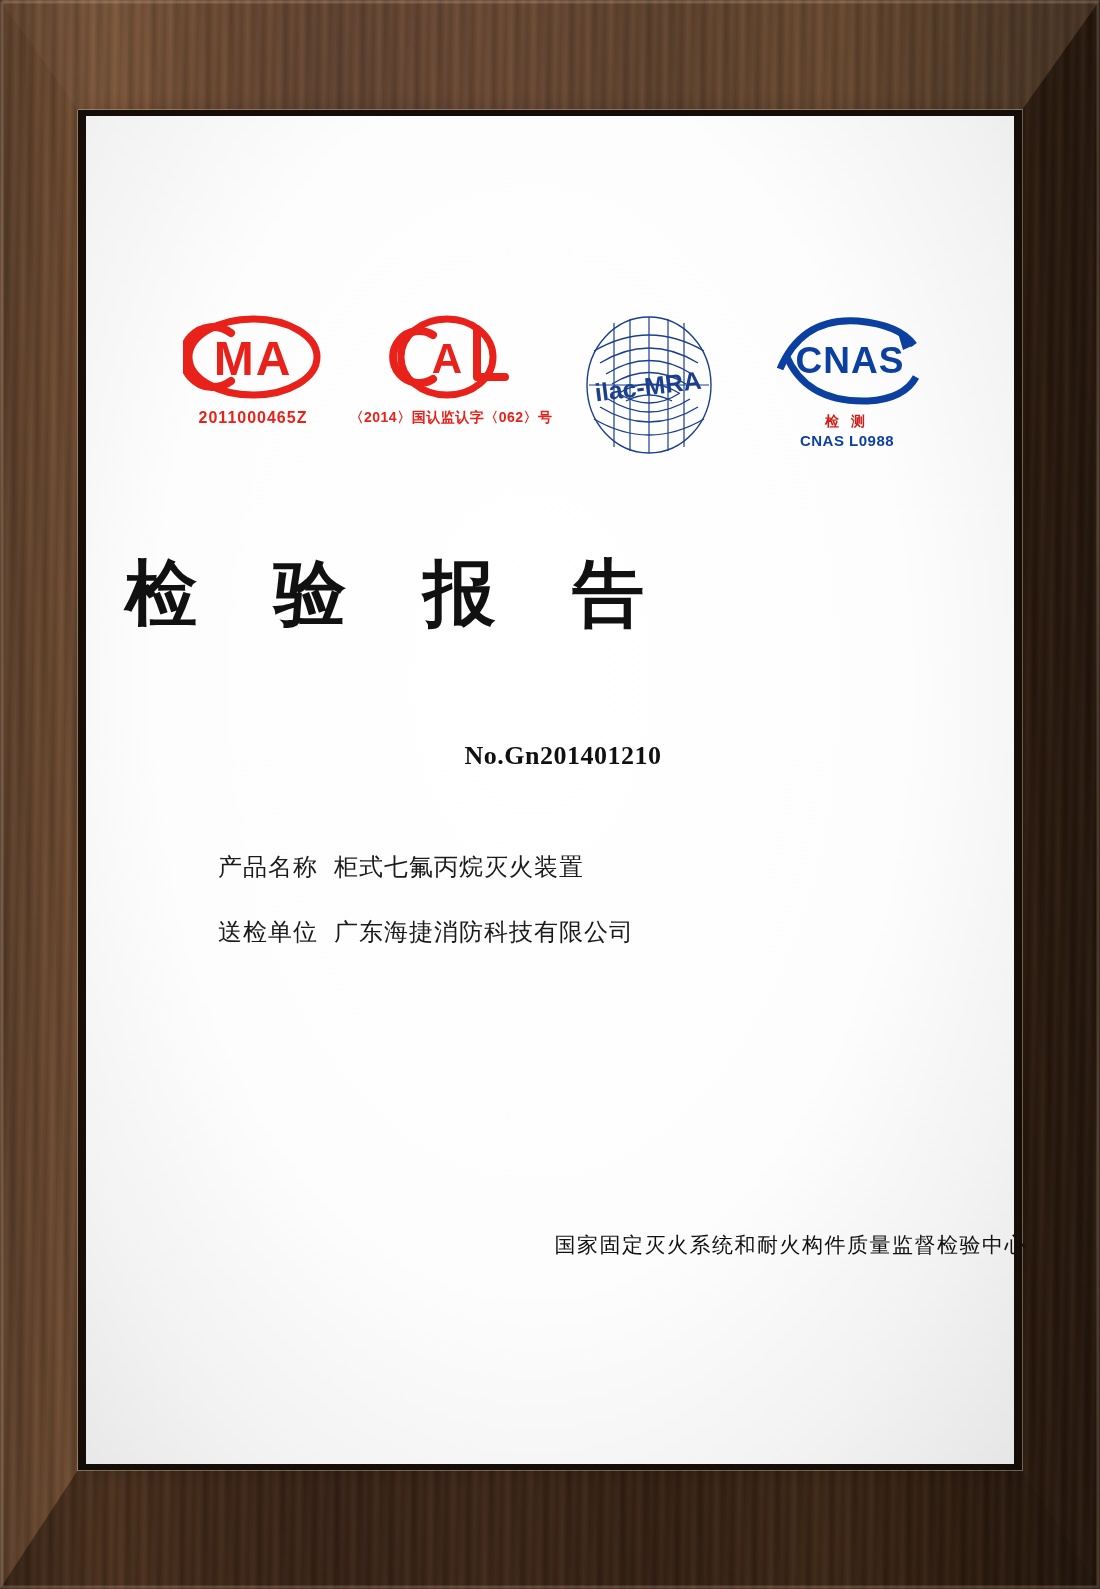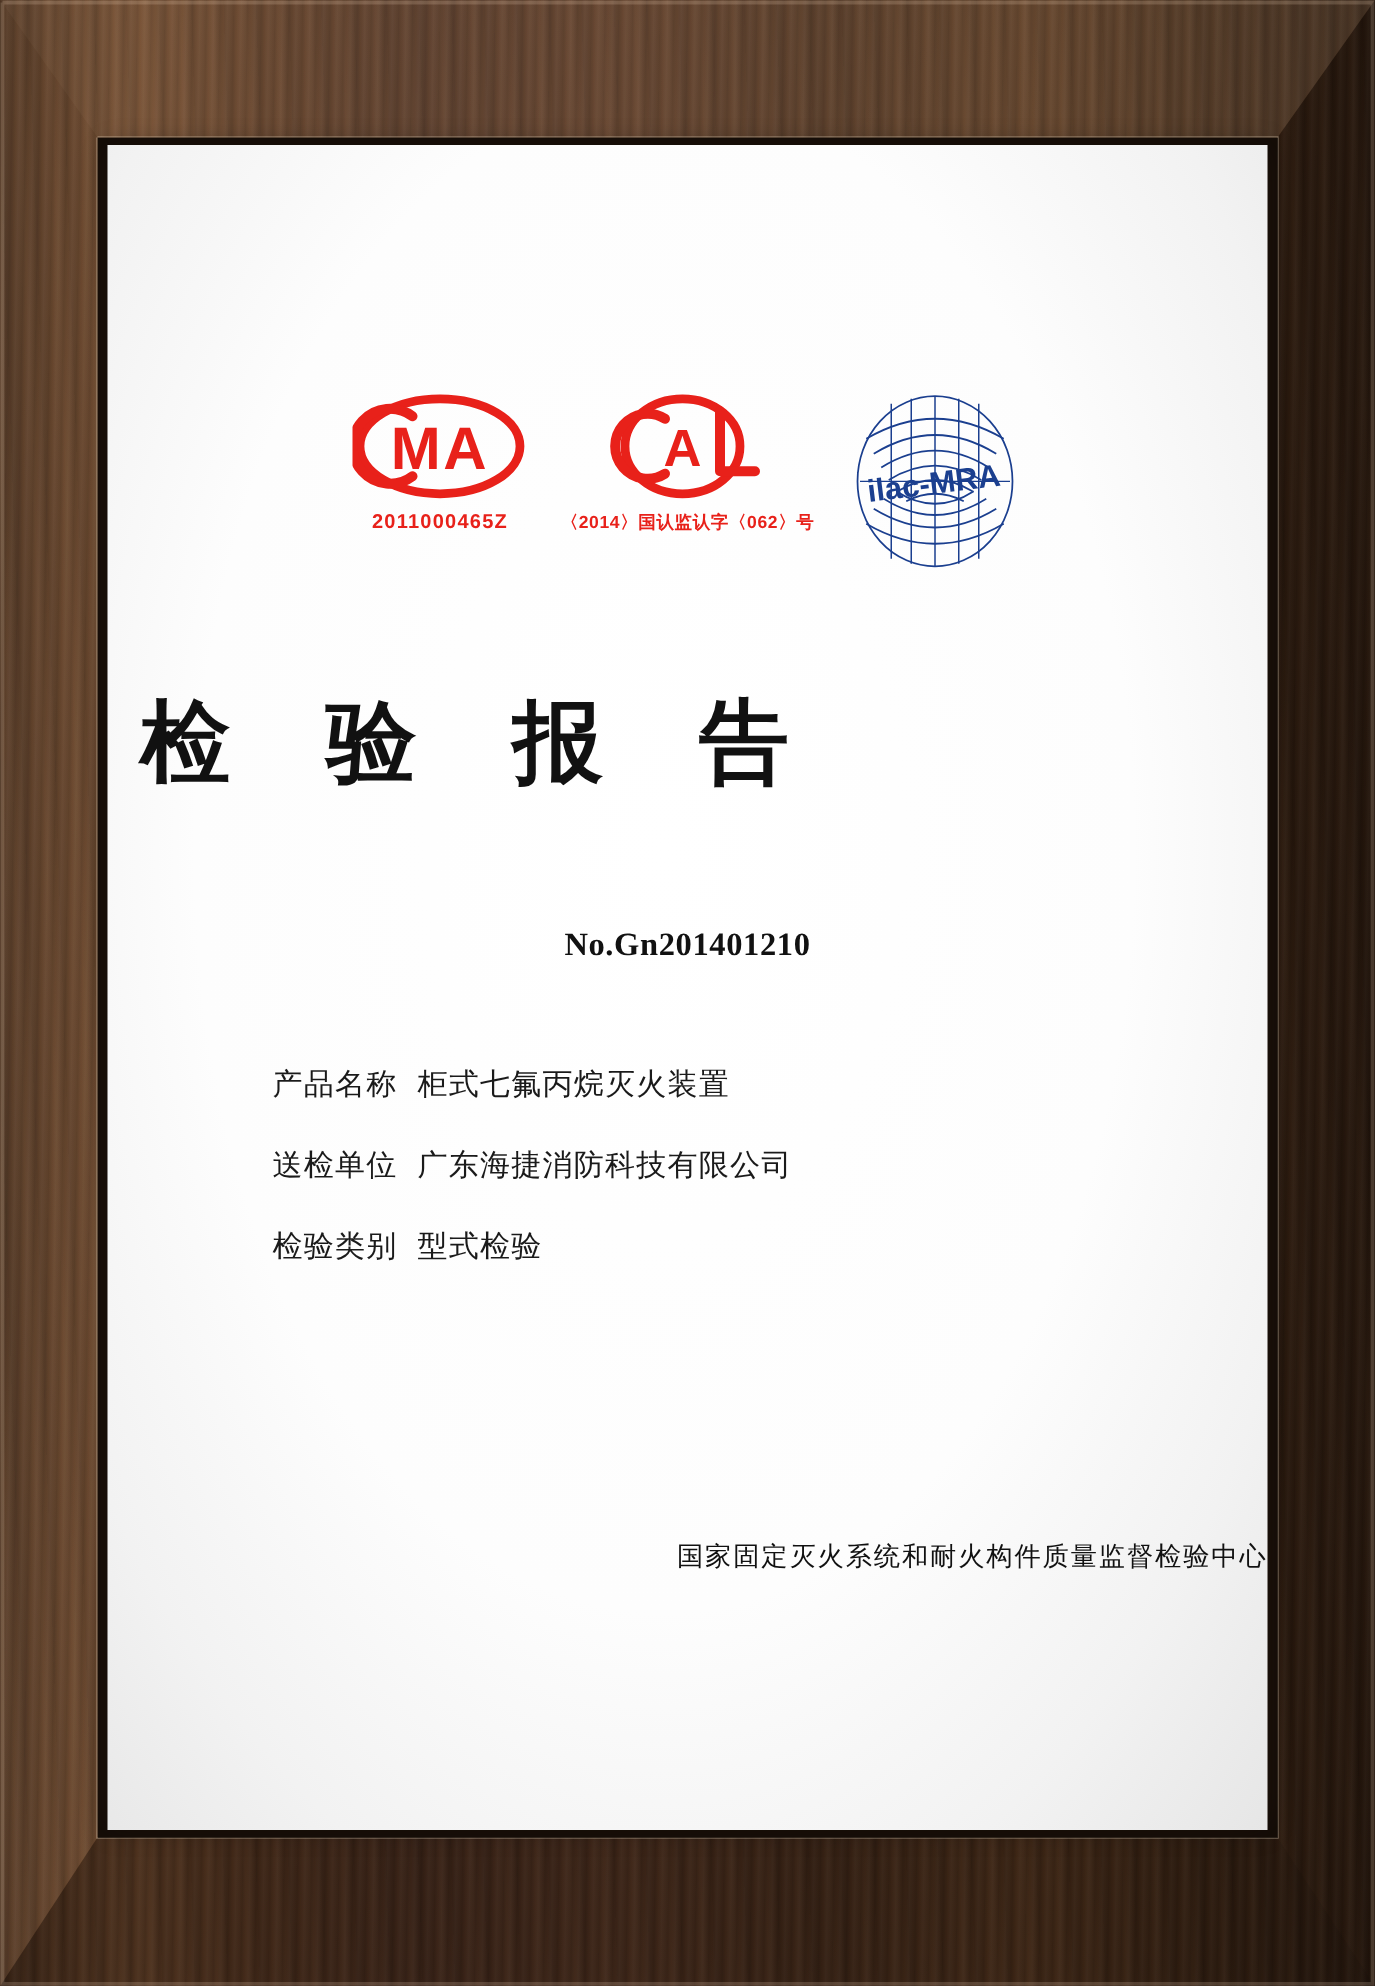--- a/index.html
+++ b/index.html
@@ -63,21 +63,21 @@
     top: 116px;
     width: 928px;
     height: 1348px;
     background:
       radial-gradient(ellipse at 48% 42%, #ffffff 0%, #fdfdfd 55%, #f2f2f2 80%, #e6e6e6 100%);
     box-shadow: 0 0 18px rgba(0,0,0,0.35);
   }
   .sheet-inner {
     position: absolute;
     inset: 0;
-    padding: 0;
+    padding: 13px;
   }
 
   
   .logo-row {
     position: absolute;
     top: 195px;
     left: 0;
     width: 100%;
     display: flex;
     justify-content: center;
@@ -224,38 +224,44 @@
               <line x1="75" y1="6" x2="75" y2="142"></line>
               <line x1="40" y1="12" x2="40" y2="136"></line>
               <line x1="110" y1="12" x2="110" y2="136"></line>
               <line x1="56" y1="8" x2="56" y2="140"></line>
               <line x1="94" y1="8" x2="94" y2="140"></line>
             </g>
             <text x="75" y="84" text-anchor="middle" font-family="'Liberation Sans',sans-serif" font-size="25" font-weight="bold" fill="#1b3f8f" transform="rotate(-7 75 84)">ilac-MRA</text>
           </svg>
         </div>
 
+        <div class="logo-block">
+          <svg width="150" height="100" viewBox="0 0 150 100">
+            <path d="M8 58 Q30 6 86 10 Q128 14 142 34" fill="none" stroke="#0b3fa0" stroke-width="7"></path>
+            <path d="M142 34 L126 22 L131 39 Z" fill="#0b3fa0"></path>
+            <path d="M14 44 Q34 92 96 90 Q132 88 144 66" fill="none" stroke="#0b3fa0" stroke-width="7"></path>
+            <text x="78" y="62" text-anchor="middle" font-family="'Liberation Sans',sans-serif" font-size="37" font-weight="bold" fill="#0b3fa0" letter-spacing="1">CNAS</text>
+          </svg>
+          <div class="logo-caption cnas-caption1">检 测</div>
+          <div class="logo-caption cnas-caption2">CNAS L0988</div>
+        </div>
       </div>
 
       <div class="title">检 验 报 告</div>
 
       <div class="report-no">No.Gn201401210</div>
 
       <div class="fields">
         <div class="field-row">
           <span class="field-label">产品名称</span>
           <span class="field-value">柜式七氟丙烷灭火装置</span>
         </div>
         <div class="field-row">
           <span class="field-label">送检单位</span>
           <span class="field-value">广东海捷消防科技有限公司</span>
         </div>
-        <div class="field-row">
-          <span class="field-label">检验类别</span>
-          <span class="field-value">型式检验</span>
-        </div>
       </div>
 
       <div class="footer">国家固定灭火系统和耐火构件质量监督检验中心</div>
 
     </div>
   </div>
 </div>
 
 </body></html>

